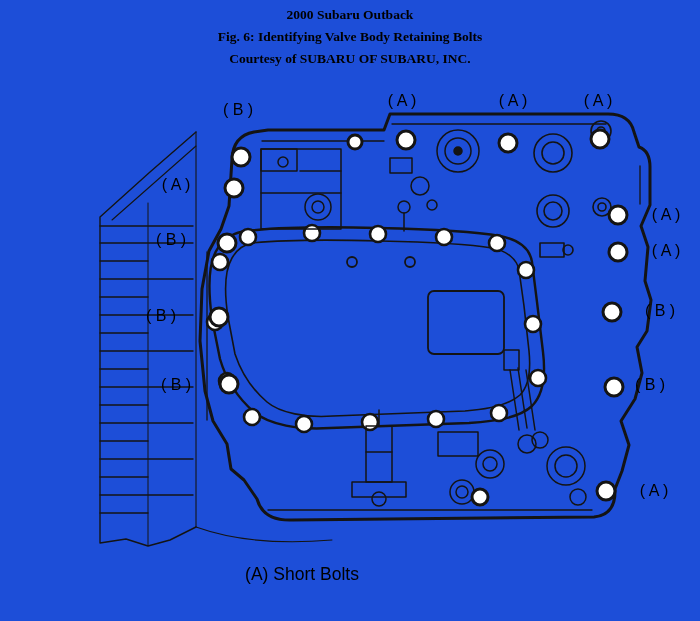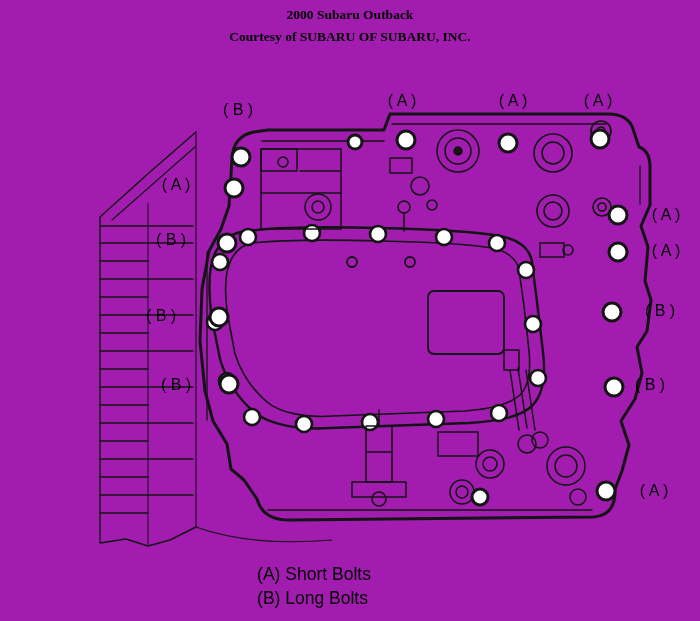--- a/index.html
+++ b/index.html
@@ -1,20 +1,20 @@
 <!DOCTYPE html>
 <html><head>
 <meta charset="utf-8">
 <style>
   html, body { margin: 0; padding: 0; background: #fff; }
   .page {
     position: relative;
     width: 700px;
     height: 621px;
-    background: #a21caf;
+    background: #1d4ed8;
     overflow: hidden;
     color: #000;
   }
   .header {
     position: absolute;
     top: 4px; left: 0;
     width: 700px;
     text-align: center;
     font-family: "Liberation Serif", serif;
     font-weight: 700;
@@ -28,37 +28,37 @@
     font-family: "Liberation Sans", sans-serif;
     font-size: 16px;
     color: #000;
     white-space: nowrap;
   }
   .legend {
     position: absolute;
     top: 562px; left: 0;
     width: 604px;
     text-align: center;
-    margin-left: 12px;
   }
   .legend-inner { display: inline-block; text-align: left; }
   .legend-item {
     font-family: "Liberation Sans", sans-serif;
     font-size: 17.5px;
     line-height: 24px;
     color: #000;
   }
 </style>
 </head>
 <body>
 
 <div class="page">
 
   <div class="header">
     <div class="header-line">2000 Subaru Outback</div>
+    <div class="header-line">Fig. 6: Identifying Valve Body Retaining Bolts</div>
     <div class="header-line">Courtesy of SUBARU OF SUBARU, INC.</div>
   </div>
 
   <svg class="diagram-svg" width="700" height="621" viewBox="0 0 700 621" xmlns="http://www.w3.org/2000/svg">
     <g stroke="#141414" fill="none" stroke-linecap="round" stroke-linejoin="round">
 
       <g stroke-width="1.4">
         <path d="M196 132 L150 172 L110 208 L100 217 L100 543 L126 539 L148 546 L170 540 L196 527"></path>
         <path d="M196 146 L112 220" stroke-width="1.1"></path>
         <path d="M196 132 L196 527" stroke-width="1.1"></path>
@@ -211,17 +211,16 @@
   <div class="callout" style="left:176px; top:385px;">( B )</div>
   <div class="callout" style="left:666px; top:215px;">( A )</div>
   <div class="callout" style="left:666px; top:251px;">( A )</div>
   <div class="callout" style="left:660px; top:311px;">( B )</div>
   <div class="callout" style="left:650px; top:385px;">( B )</div>
   <div class="callout" style="left:654px; top:491px;">( A )</div>
 
   <div class="legend">
     <div class="legend-inner">
       <div class="legend-item">(A) Short Bolts</div>
-      <div class="legend-item">(B) Long Bolts</div>
     </div>
   </div>
 
 </div>
 
 </body></html>

